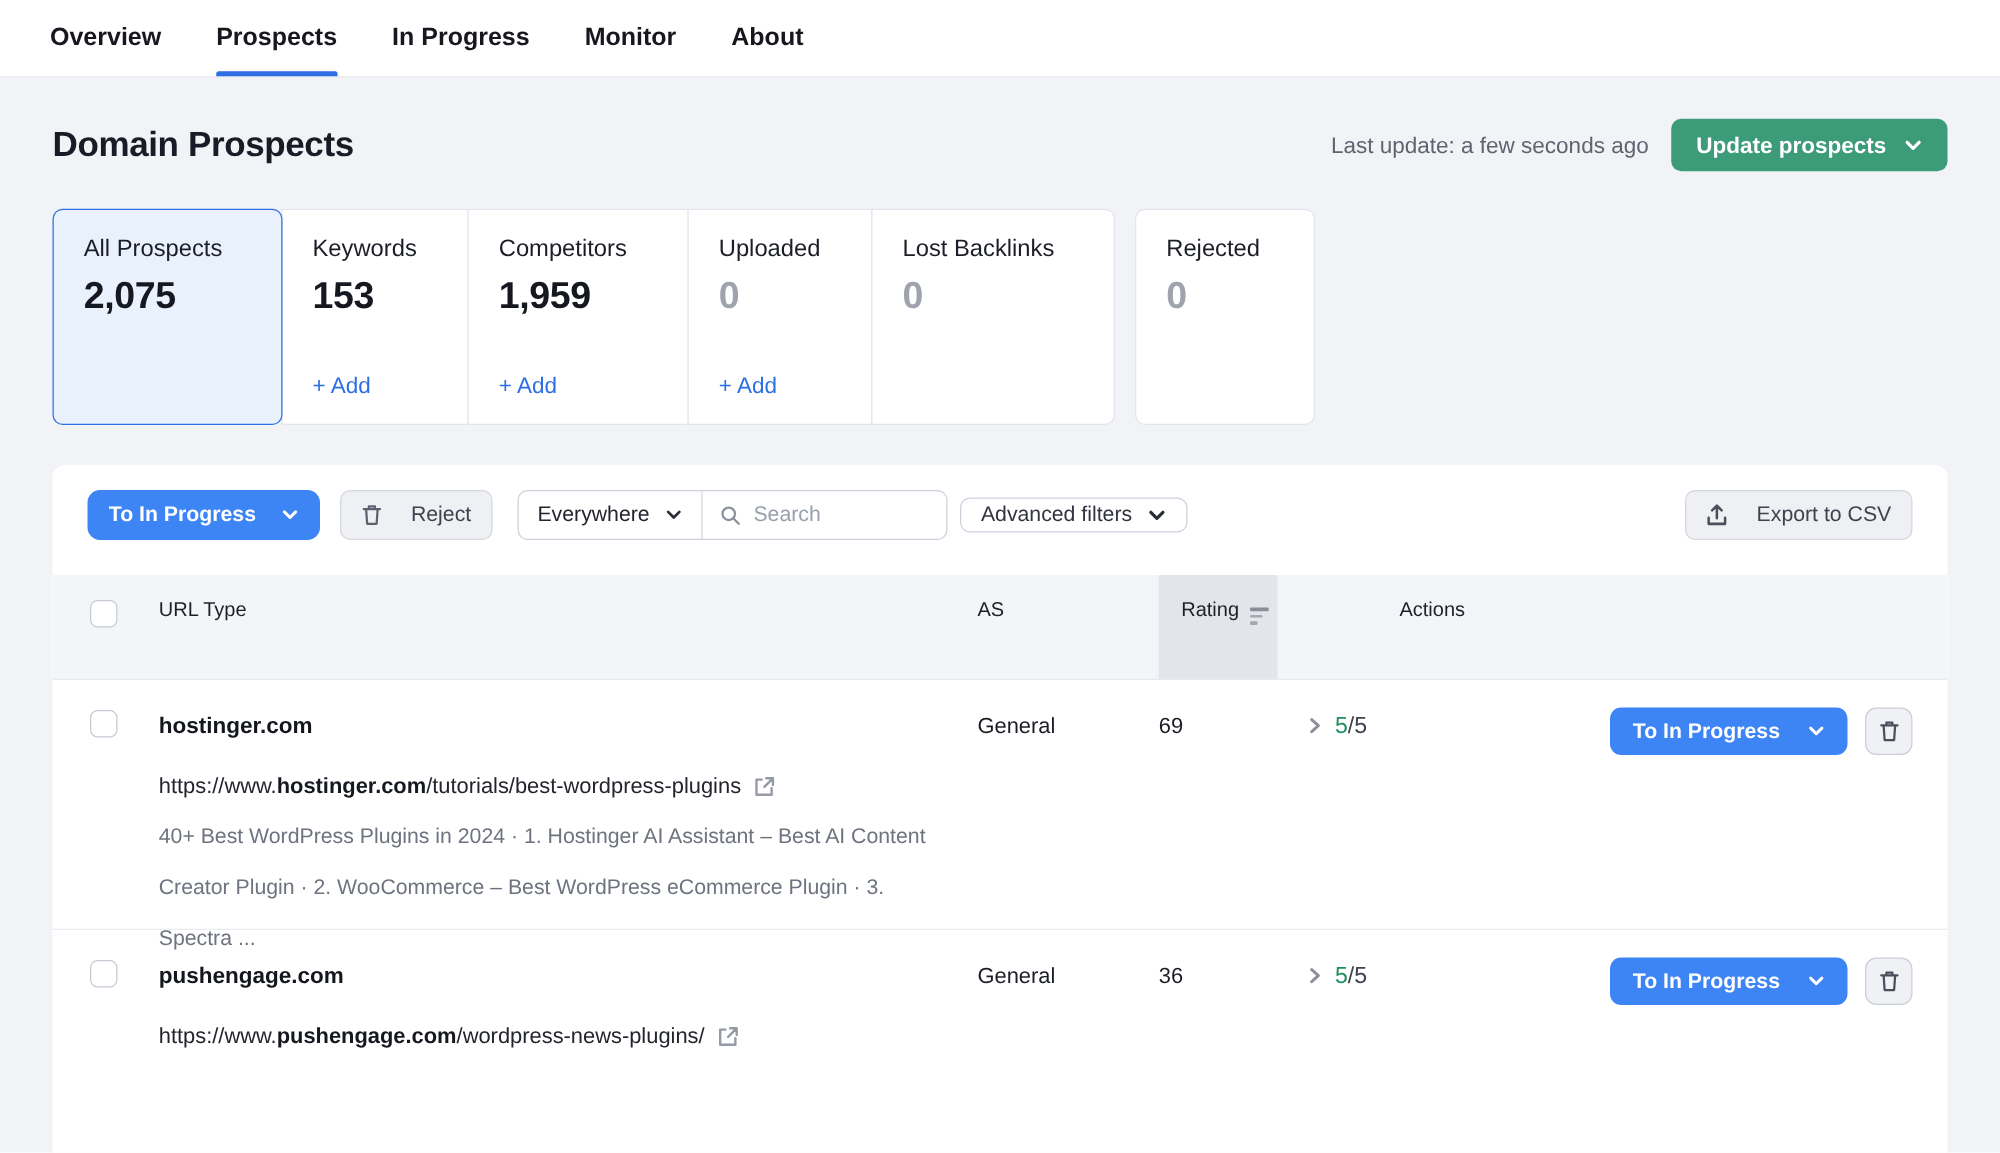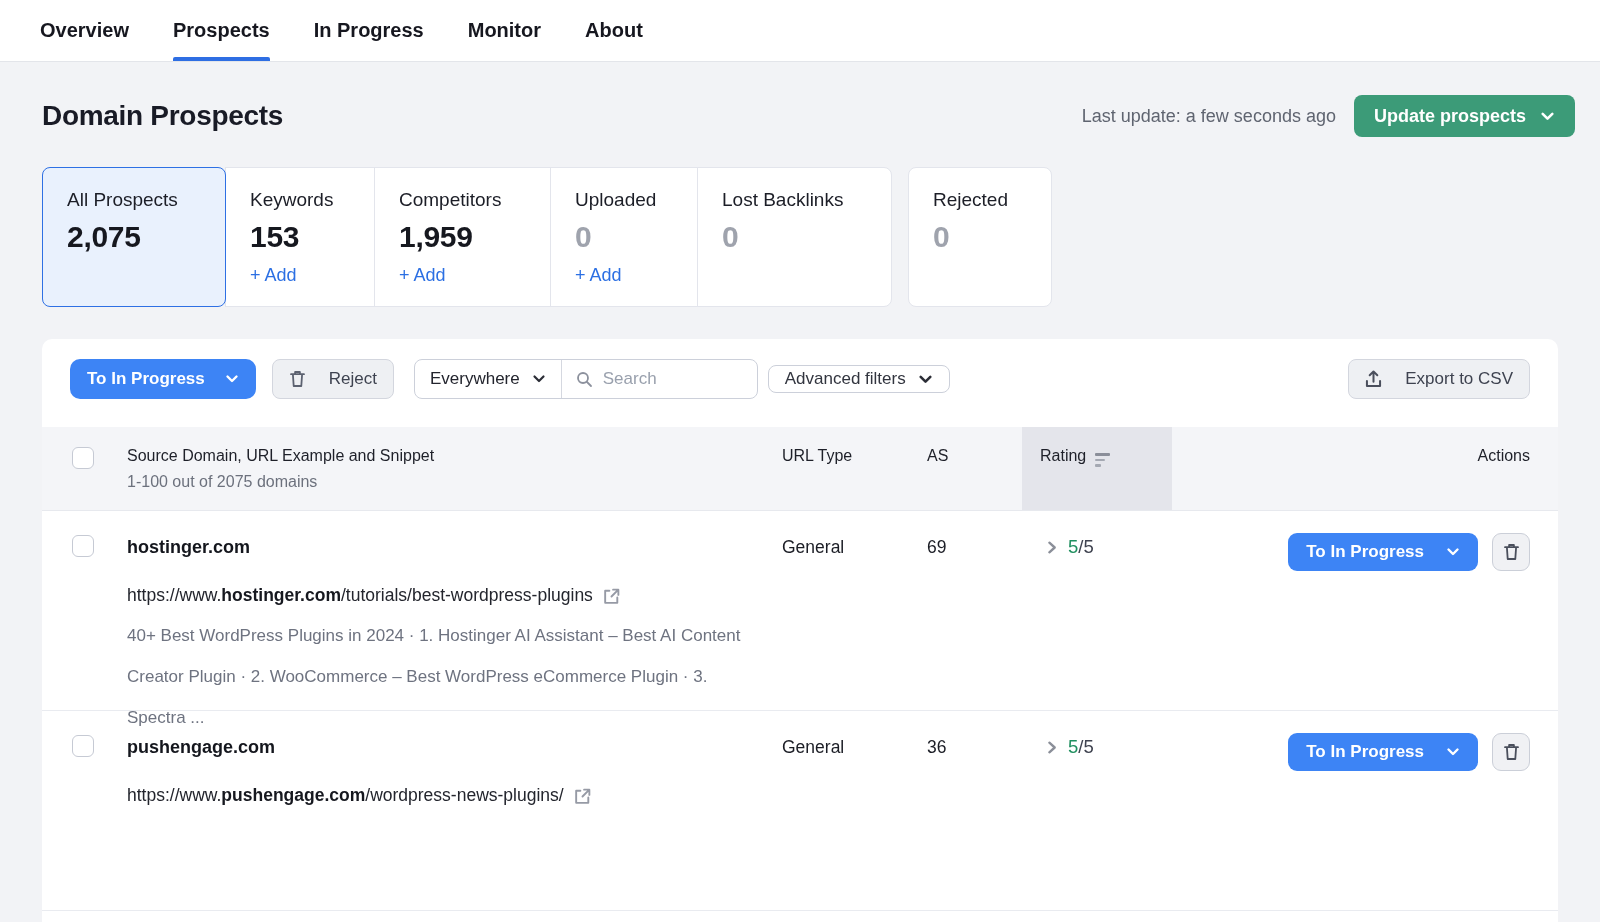--- a/index.html
+++ b/index.html
@@ -17,34 +17,34 @@
   .nav-item {
     display:flex; align-items:center; font-size:20px; font-weight:600;
     color:#16171f; cursor:pointer; position:relative; white-space:nowrap;
   }
   .nav-item.active::after {
     content:""; position:absolute; left:0; right:0; bottom:0;
     height:4px; background:#2e6ee3; border-radius:2px 2px 0 0;
   }
   
   .page-head {
-    display:flex; align-items:center; padding:33px 25px 0 42px;
+    display:flex; align-items:center; padding:33px 42px 0 42px;
   }
   .page-title { font-size:28px; font-weight:700; color:#191b26; letter-spacing:-0.3px; }
   .head-right { margin-left:auto; display:flex; align-items:center; gap:18px; }
   .last-update { font-size:18px; color:#5f6470; }
   .btn-green {
     height:42px; background:#3c9b78; color:#fff; border:none; border-radius:8px;
     display:flex; align-items:center; gap:14px; padding:0 20px;
     font-size:18px; font-weight:700; cursor:pointer; font-family:inherit;
   }
   
   .stats-row { display:flex; align-items:stretch; padding:30px 42px 0 42px; }
   .stat-card {
-    background:#fff; border:1px solid #e3e5ec; height:140px;
+    background:#fff; border:1px solid #e3e5ec; height:173px;
     padding:21px 24px 20px 24px; display:flex; flex-direction:column; cursor:pointer;
   }
   .stat-card + .stat-card { margin-left:-1px; }
   .stat-card:nth-of-type(1){ width:184px; border-radius:8px; background:#e9f1fd;
     border:1.5px solid #2e70e4; z-index:2; position:relative; }
   .stat-card:nth-of-type(2){ width:150px; }
   .stat-card:nth-of-type(3){ width:177px; }
   .stat-card:nth-of-type(4){ width:148px; }
   .stat-card:nth-of-type(5){ width:195px; border-radius:0 8px 8px 0; }
   .stat-card:nth-of-type(6){ width:144px; border-radius:8px; margin-left:16px; }
@@ -250,24 +250,20 @@
           </svg>
       </span>
       <span>Export to CSV</span>
     </button>
   </div>
 
   <div class="grid-row thead">
     <div class="th-check">
       <div class="checkbox"></div>
     </div>
-    <div>
-      <div class="th">Source Domain, URL Example and Snippet</div>
-      <div class="th-sub">1-100 out of 2075 domains</div>
-    </div>
     <div class="th">URL Type</div>
     <div class="th">AS</div>
     <div class="th-rating">
       <span class="th">Rating</span>
       <span class="sort-icon">
           <span></span>
           <span></span>
           <span></span>
         </span>
     </div>

